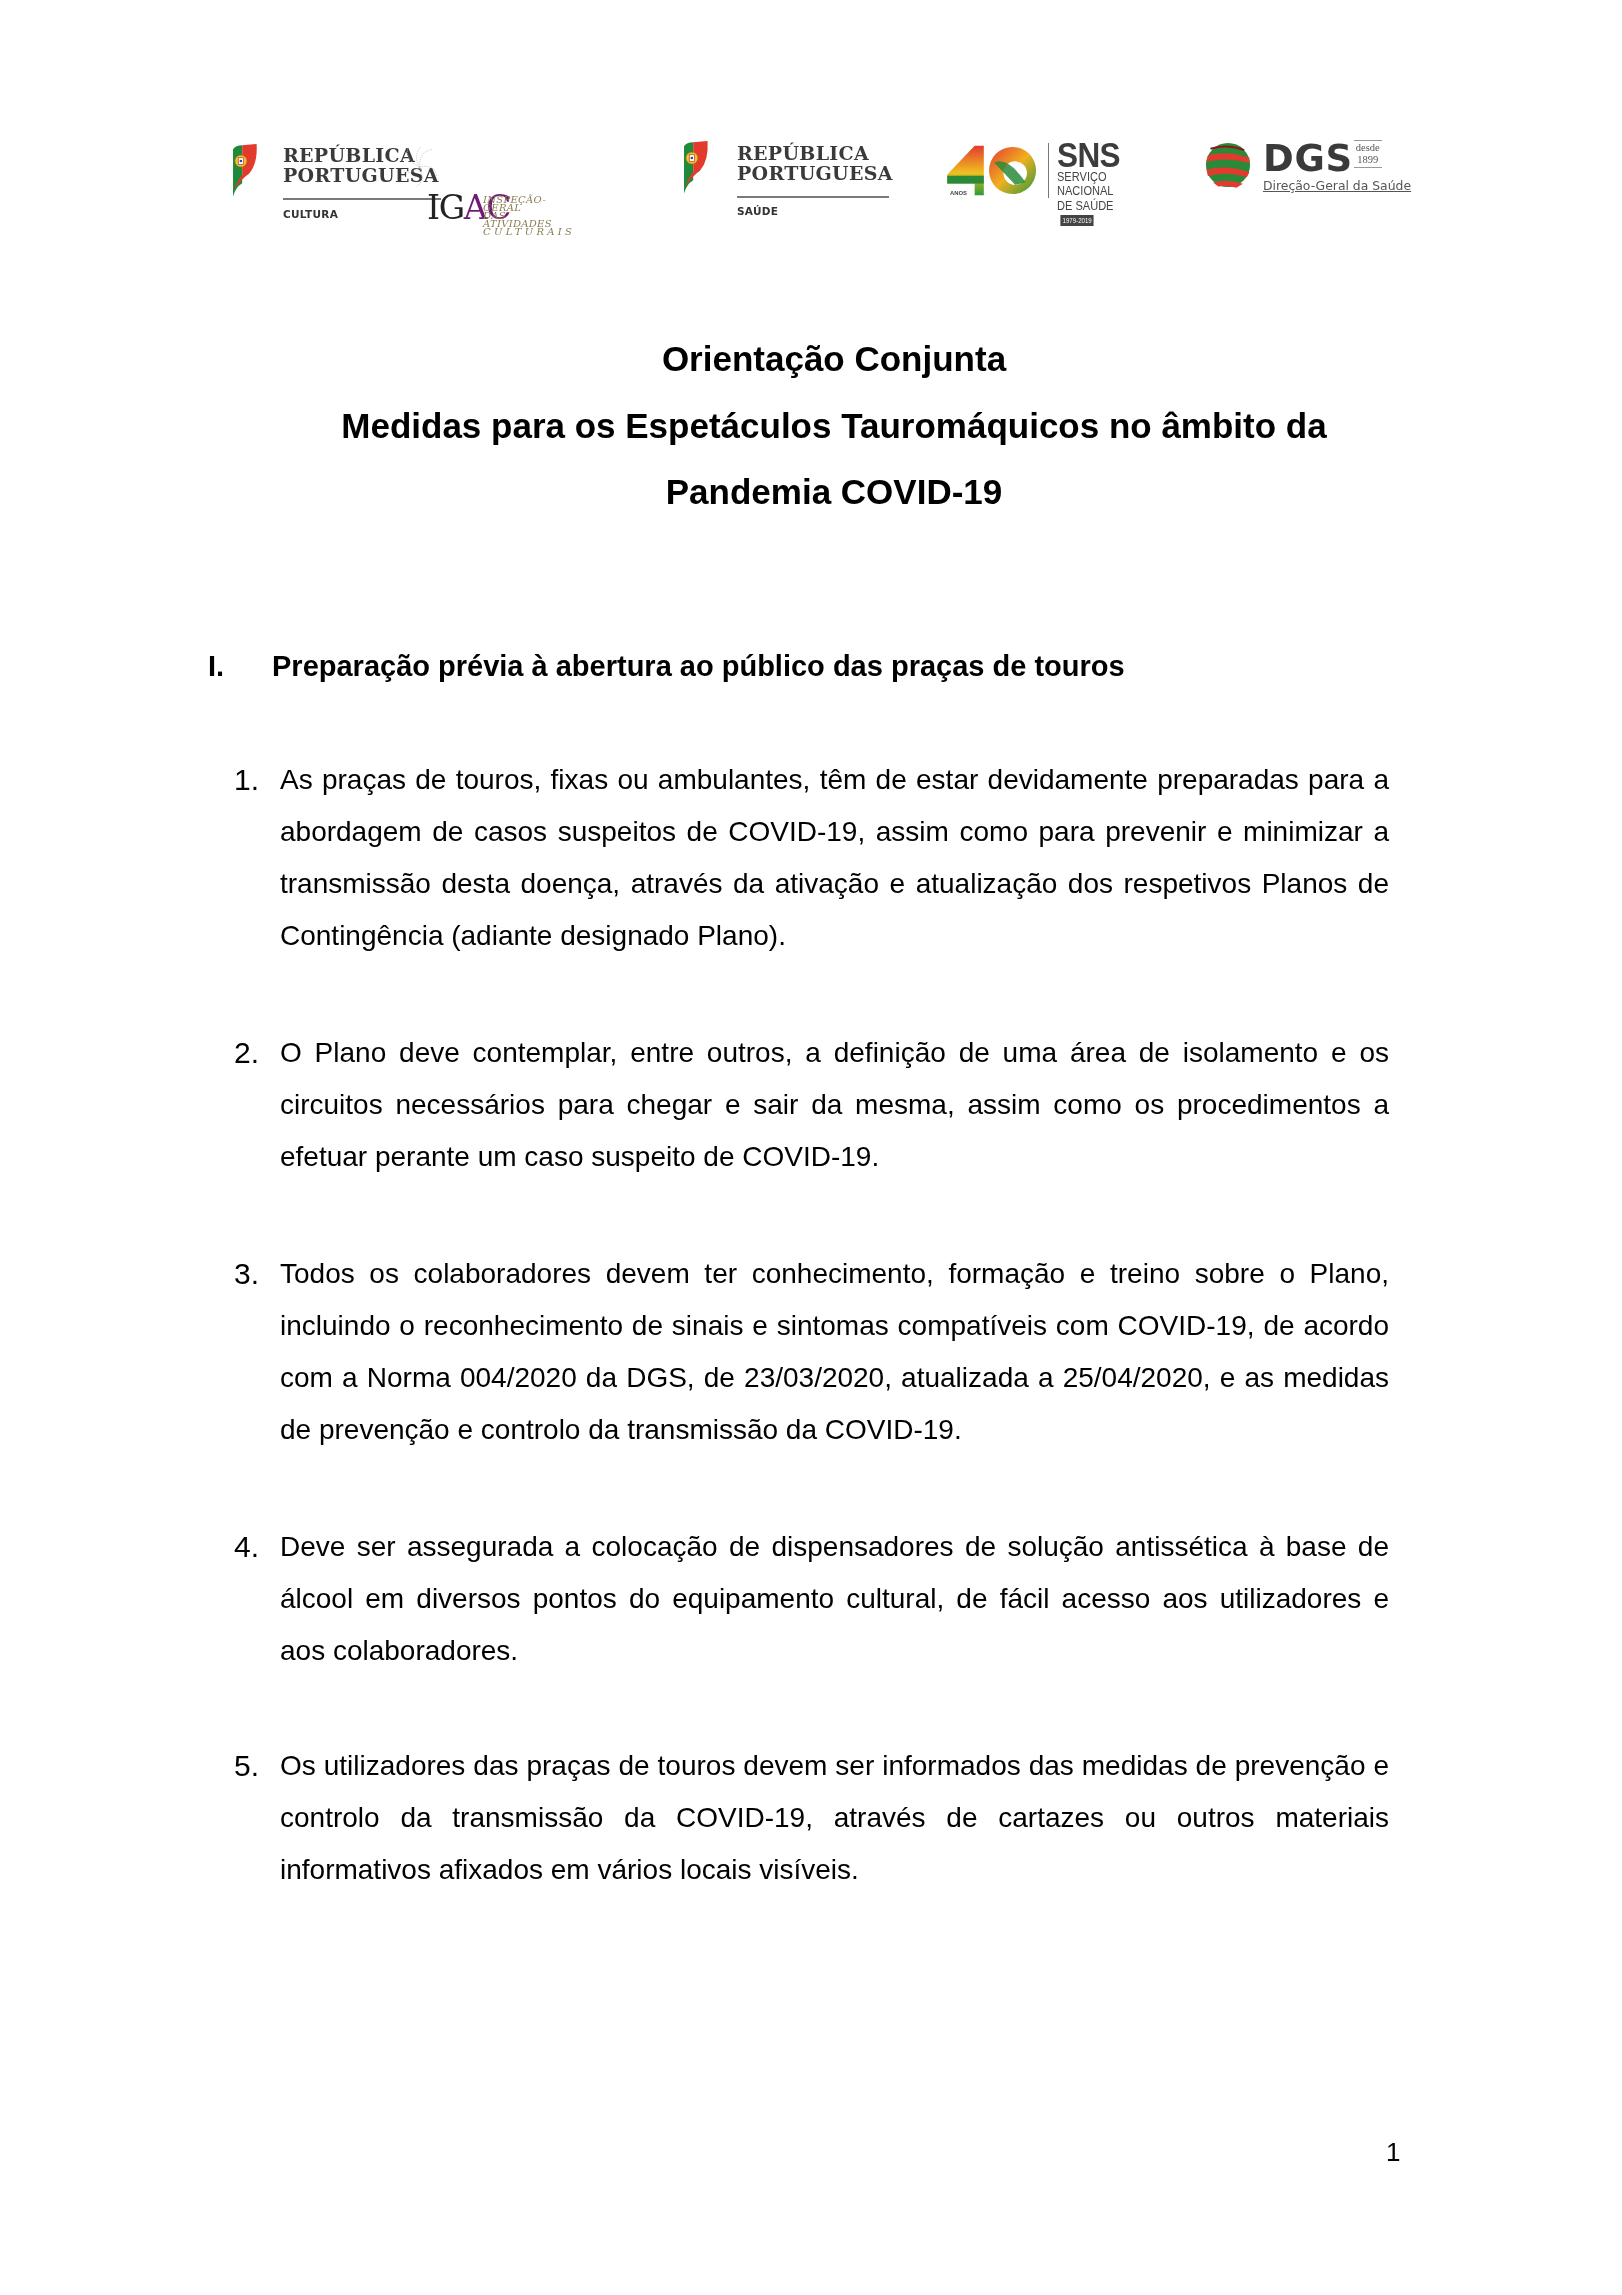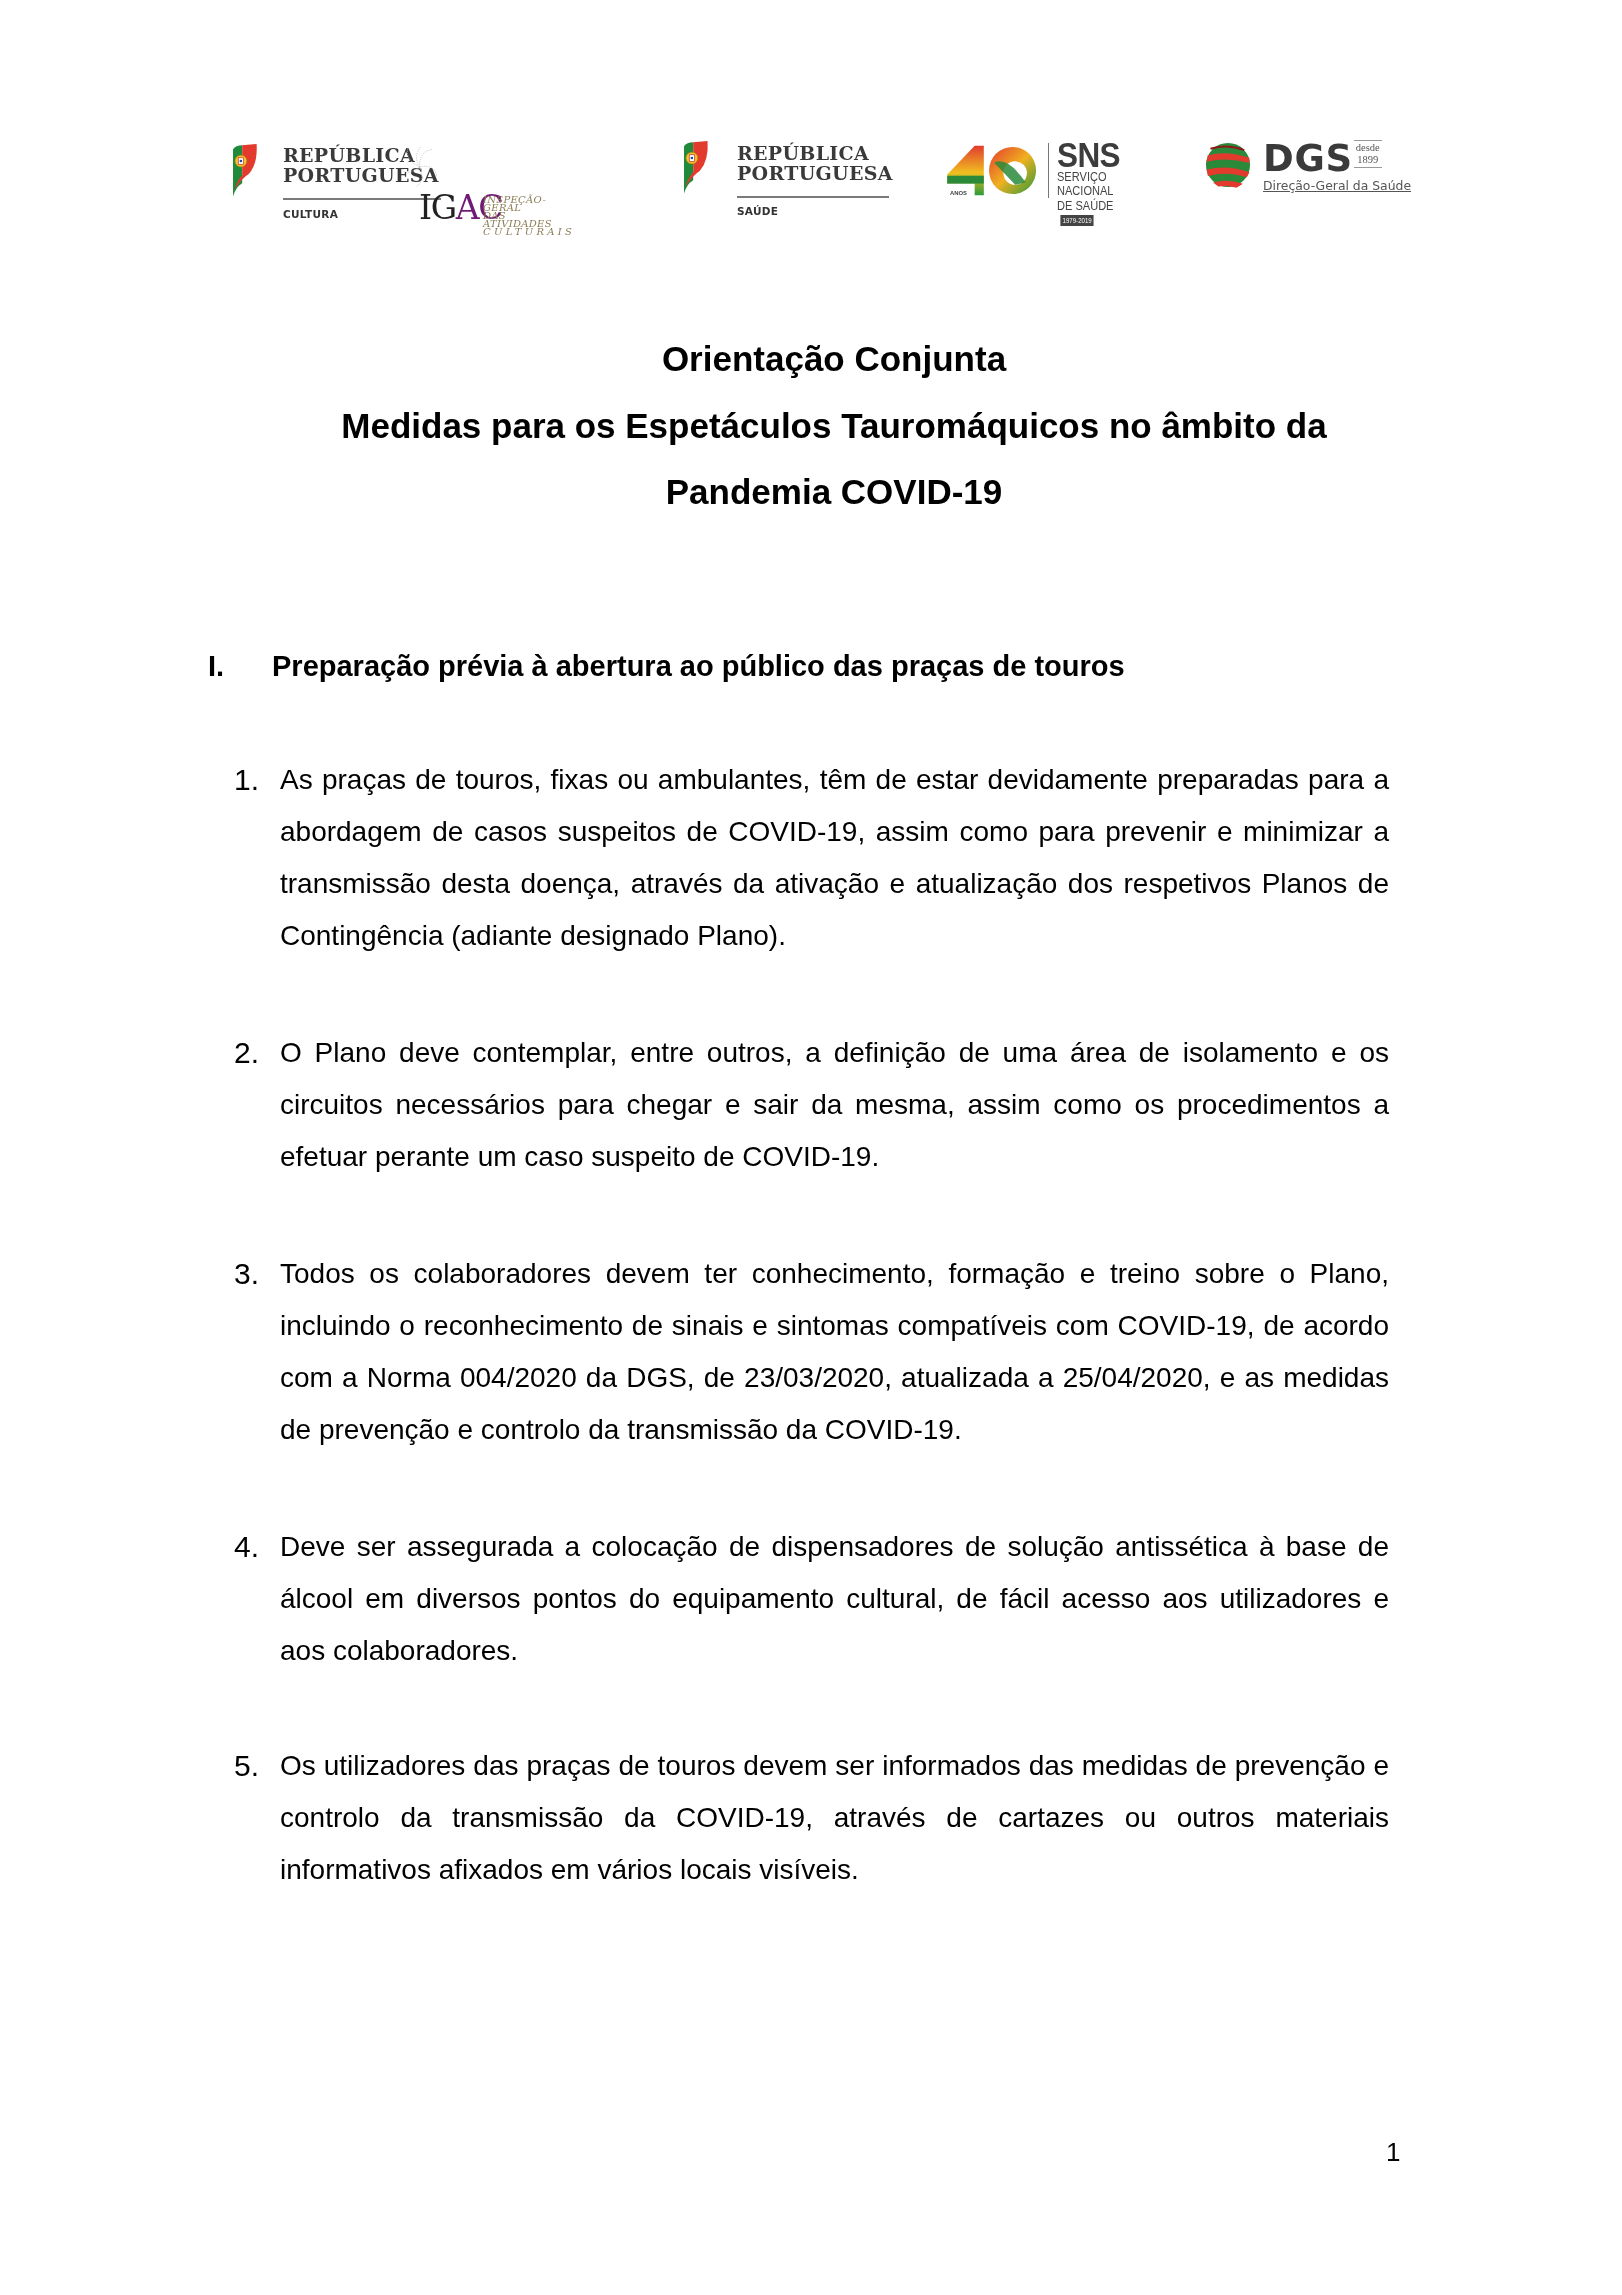--- a/index.html
+++ b/index.html
@@ -13,21 +13,21 @@
     .rp-flag { position: absolute; width: 29px; height: 55px; }
     .rp-text { position: absolute; font-family: "DejaVu Serif", serif; font-weight: bold;
                color: #3a3a3a; font-size: 19px; line-height: 20px; letter-spacing: 0.3px; }
     .rp-rule { position: absolute; height: 2px; background: #7a7a7a; }
     .rp-sub  { position: absolute; font-family: "DejaVu Sans", sans-serif; font-weight: bold;
                color: #333; font-size: 10.5px; letter-spacing: 0.3px; }
 
     .igac-swirl { position: absolute; width: 39px; height: 46px; }
     .igac-letters { position: absolute; font-family: "DejaVu Serif", serif; font-size: 33px;
                     line-height: 33px; letter-spacing: -1.3px; }
-    .igac-letters .ig { color: #222; }
+    .igac-letters .ig { color: #222; margin-left: 8px; }
     .igac-letters .ac { color: #701a75; }
     .igac-desc { position: absolute; font-family: "DejaVu Serif", serif; font-size: 10px;
                  line-height: 7.9px; color: #8a7d55; letter-spacing: 0.3px; font-style: italic; }
     .igac-desc .wide { letter-spacing: 3.3px; }
 
     .sns40 { position: absolute; }
     .sns-divider { position: absolute; width: 1.3px; background: #777; }
     .sns-big { position: absolute; font-family: "Liberation Sans", sans-serif; font-weight: bold;
                font-size: 35px; color: #3c3c3c; letter-spacing: -0.7px; line-height: 35px; transform: scaleX(0.9); transform-origin: left; }
     .sns-small { position: absolute; font-family: "Liberation Sans", sans-serif; font-size: 13px;

